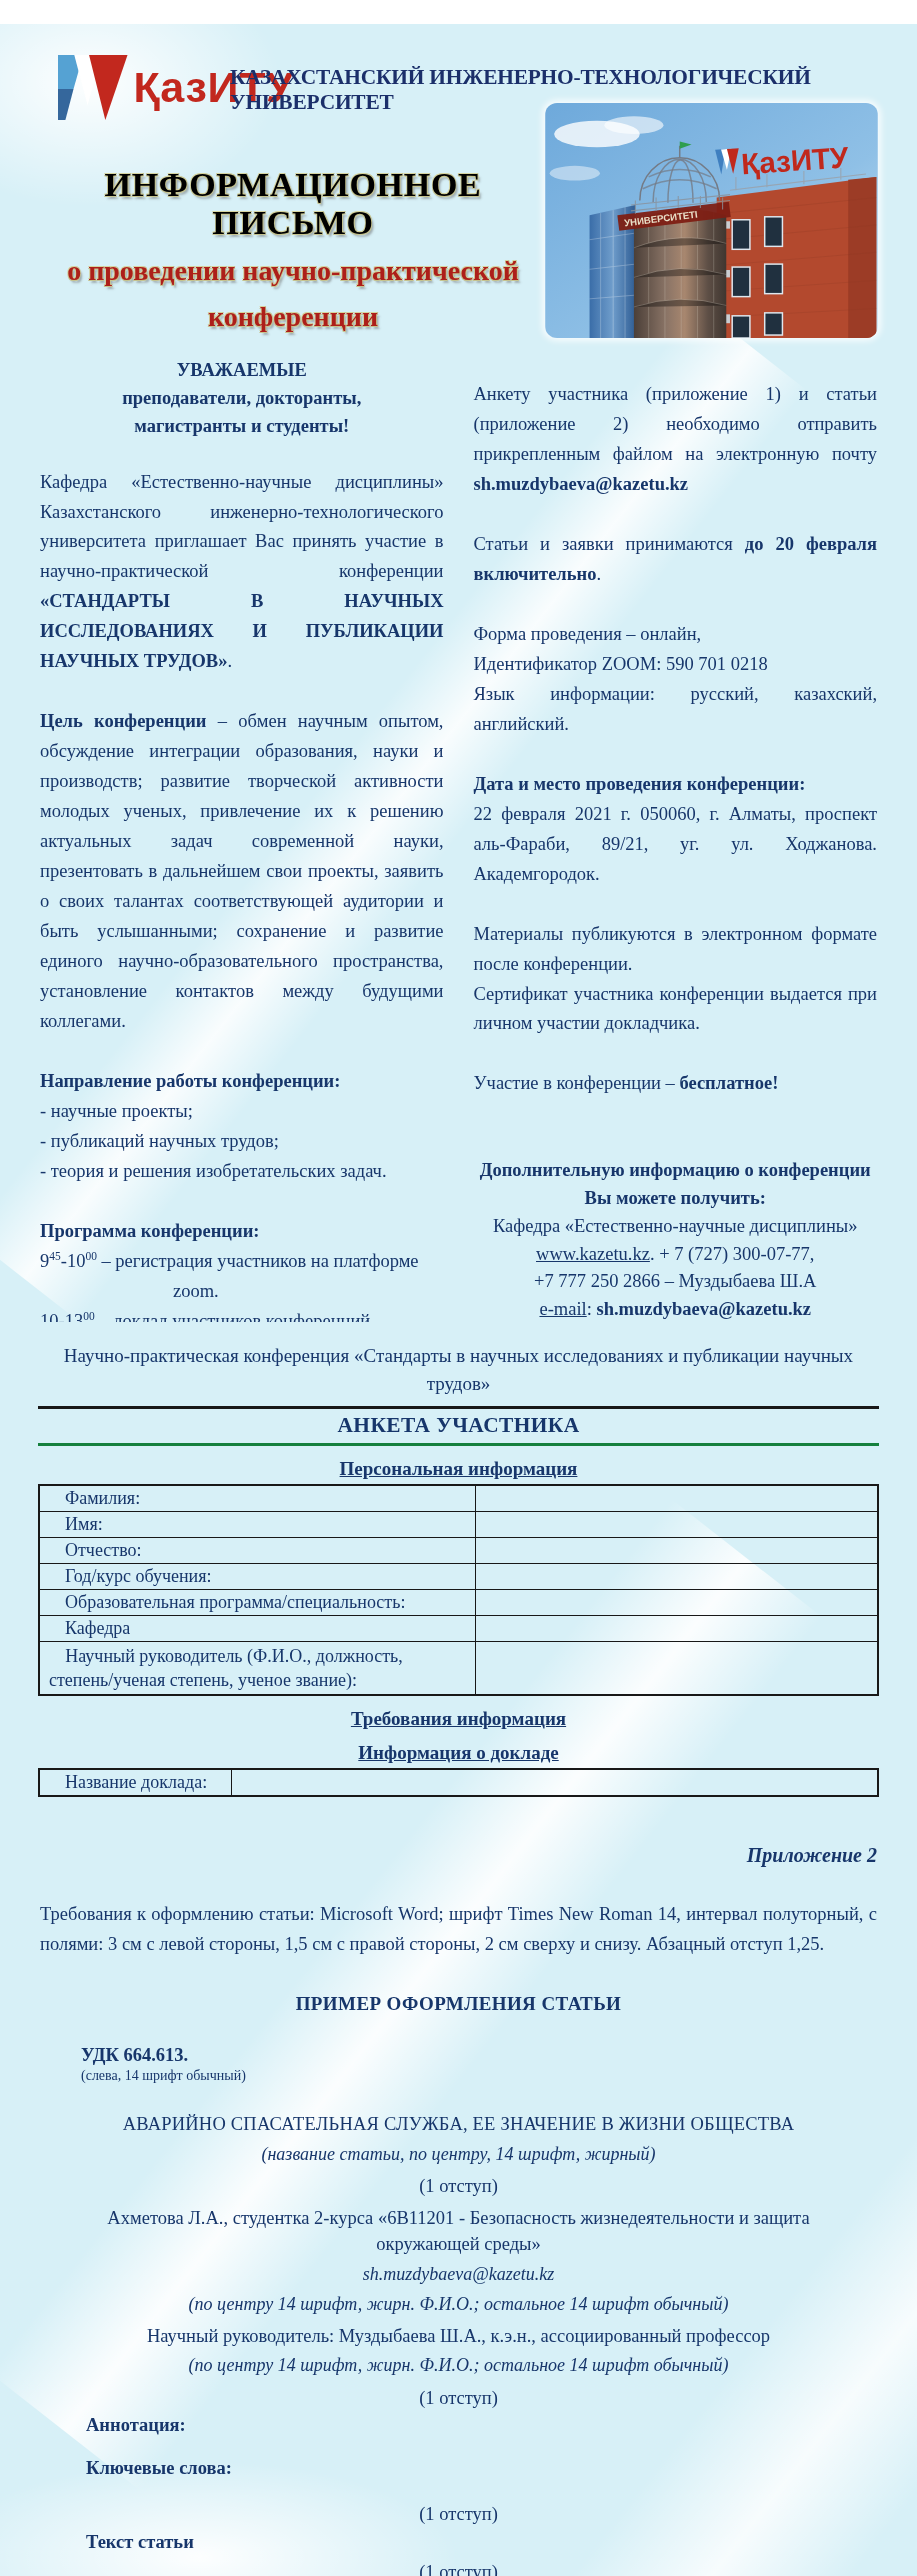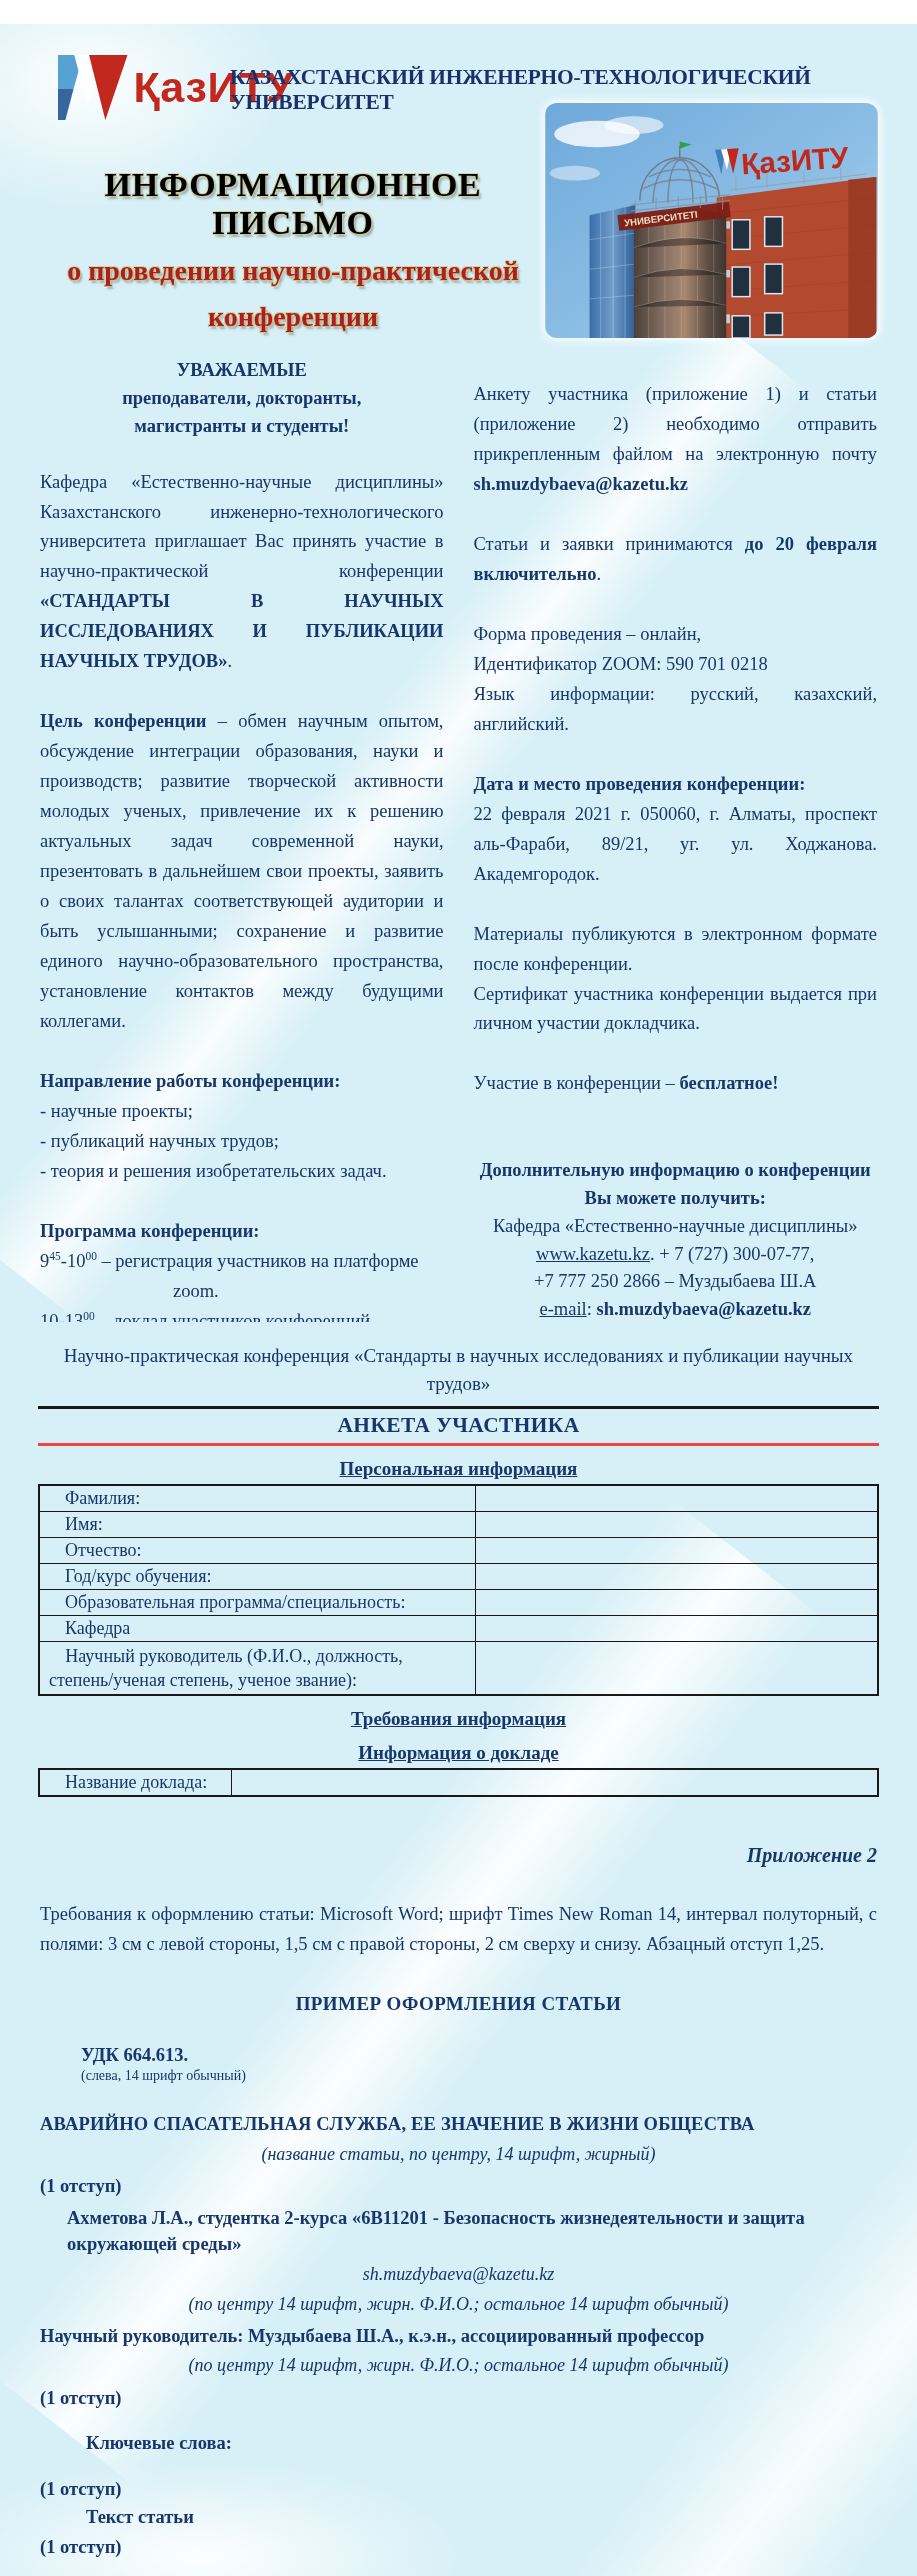--- a/index.html
+++ b/index.html
@@ -69,40 +69,40 @@
   .u{text-decoration:underline;}
   a.doclink{color:inherit;text-decoration:underline;cursor:pointer;}
 
   .appendix1{position:absolute;left:0;top:1323px;width:917px;padding:0 38px;box-sizing:border-box;}
   .app-label{text-align:right;font-style:italic;font-weight:bold;font-size:20px;margin-top:13.3px;}
   .conf-title{
     text-align:center;font-weight:normal;font-size:19px;line-height:1.45;
     margin:19px auto 0 auto;max-width:798px;
   }
   .anketa-bar{
-    margin-top:9px;border-top:3px solid #181818;border-bottom:3px solid #ef4444;
+    margin-top:9px;border-top:3px solid #181818;border-bottom:3px solid #15803d;
     text-align:center;font-weight:bold;font-size:21.4px;padding:3.7px 0 5.2px 0;letter-spacing:0.4px;
   }
   .sec-head{
     text-align:center;font-weight:bold;font-size:19px;text-decoration:underline;margin:12px 0 4.4px 0;
   }
   table.form-table{width:100%;border-collapse:collapse;border:2.2px solid #181818;}
   table.form-table td{border:1.5px solid #181818;font-size:18px;padding:1.5px 7.4px 1.5px 25px;height:22px;vertical-align:middle;}
   table.form-table td.val{padding:1.5px 6px;}
   .t-personal td.lbl{width:52%;}
   .t-contact td.lbl{width:49%;}
   .t-report td.lbl{width:23%;}
   .wrap-cell{padding-left:9px !important;text-indent:16.3px;line-height:1.35;}
 
   .appendix2{position:absolute;left:0;top:1831px;width:917px;padding:0 40px;box-sizing:border-box;}
   .req-par{font-size:18.5px;line-height:1.6;text-align:justify;margin:33px 0 0 0;}
   .example-title{text-align:center;font-weight:bold;font-size:19px;margin-top:34px;letter-spacing:0.4px;}
   .udk{font-weight:bold;font-size:18.5px;margin:30px 0 0 41px;}
   .udk-note{font-size:14px;margin:1.5px 0 0 41px;}
-  .ex-center-b{text-align:left;font-weight:bold;font-size:18.5px;line-height:1.42;margin-top:6px;}
+  .ex-center-b{text-align:center;font-weight:normal;font-size:18.5px;line-height:1.42;margin-top:6px;}
   .ex-center-i{text-align:center;font-style:italic;font-size:18px;line-height:1.4;margin-top:4.4px;}
   .ex-title{margin-top:27px;letter-spacing:0.2px;}
   .ex-left-b{font-weight:bold;font-size:18.5px;margin:19px 0 0 46px;}
   .gap-lg{margin-top:22px;}
 </style>
 </head>
 <body>
 
 <div id="page">
   <div class="top-strip"></div>
@@ -354,20 +354,21 @@
     <div class="ex-center-b ex-title">АВАРИЙНО СПАСАТЕЛЬНАЯ СЛУЖБА, ЕЕ ЗНАЧЕНИЕ В ЖИЗНИ ОБЩЕСТВА</div>
     <div class="ex-center-i">(название статьи, по центру, 14 шрифт, жирный)</div>
     <div class="ex-center-b">(1 отступ)</div>
     <div class="ex-center-b" style="max-width:783px;margin-left:auto;margin-right:auto;">Ахметова Л.А., студентка 2-курса «6В11201 - Безопасность жизнедеятельности и защита окружающей среды»</div>
     <div class="ex-center-i">sh.muzdybaeva@kazetu.kz</div>
     <div class="ex-center-i">(по центру 14 шрифт, жирн. Ф.И.О.; остальное 14 шрифт обычный)</div>
     <div class="ex-center-b">Научный руководитель: Муздыбаева Ш.А., к.э.н., ассоциированный профессор</div>
     <div class="ex-center-i">(по центру 14 шрифт, жирн. Ф.И.О.; остальное 14 шрифт обычный)</div>
     <div class="ex-center-b">(1 отступ)</div>
 
+    <div class="ex-left-b" style="margin-top:4.4px;">Аннотация:</div>
     <div class="ex-left-b gap-lg">Ключевые слова:</div>
     <div class="ex-center-b gap-lg">(1 отступ)</div>
     <div class="ex-left-b" style="margin-top:4.4px;">Текст статьи</div>
     <div class="ex-center-b">(1 отступ)</div>
 
   </section>
 </div>
 
 
 </body></html>

